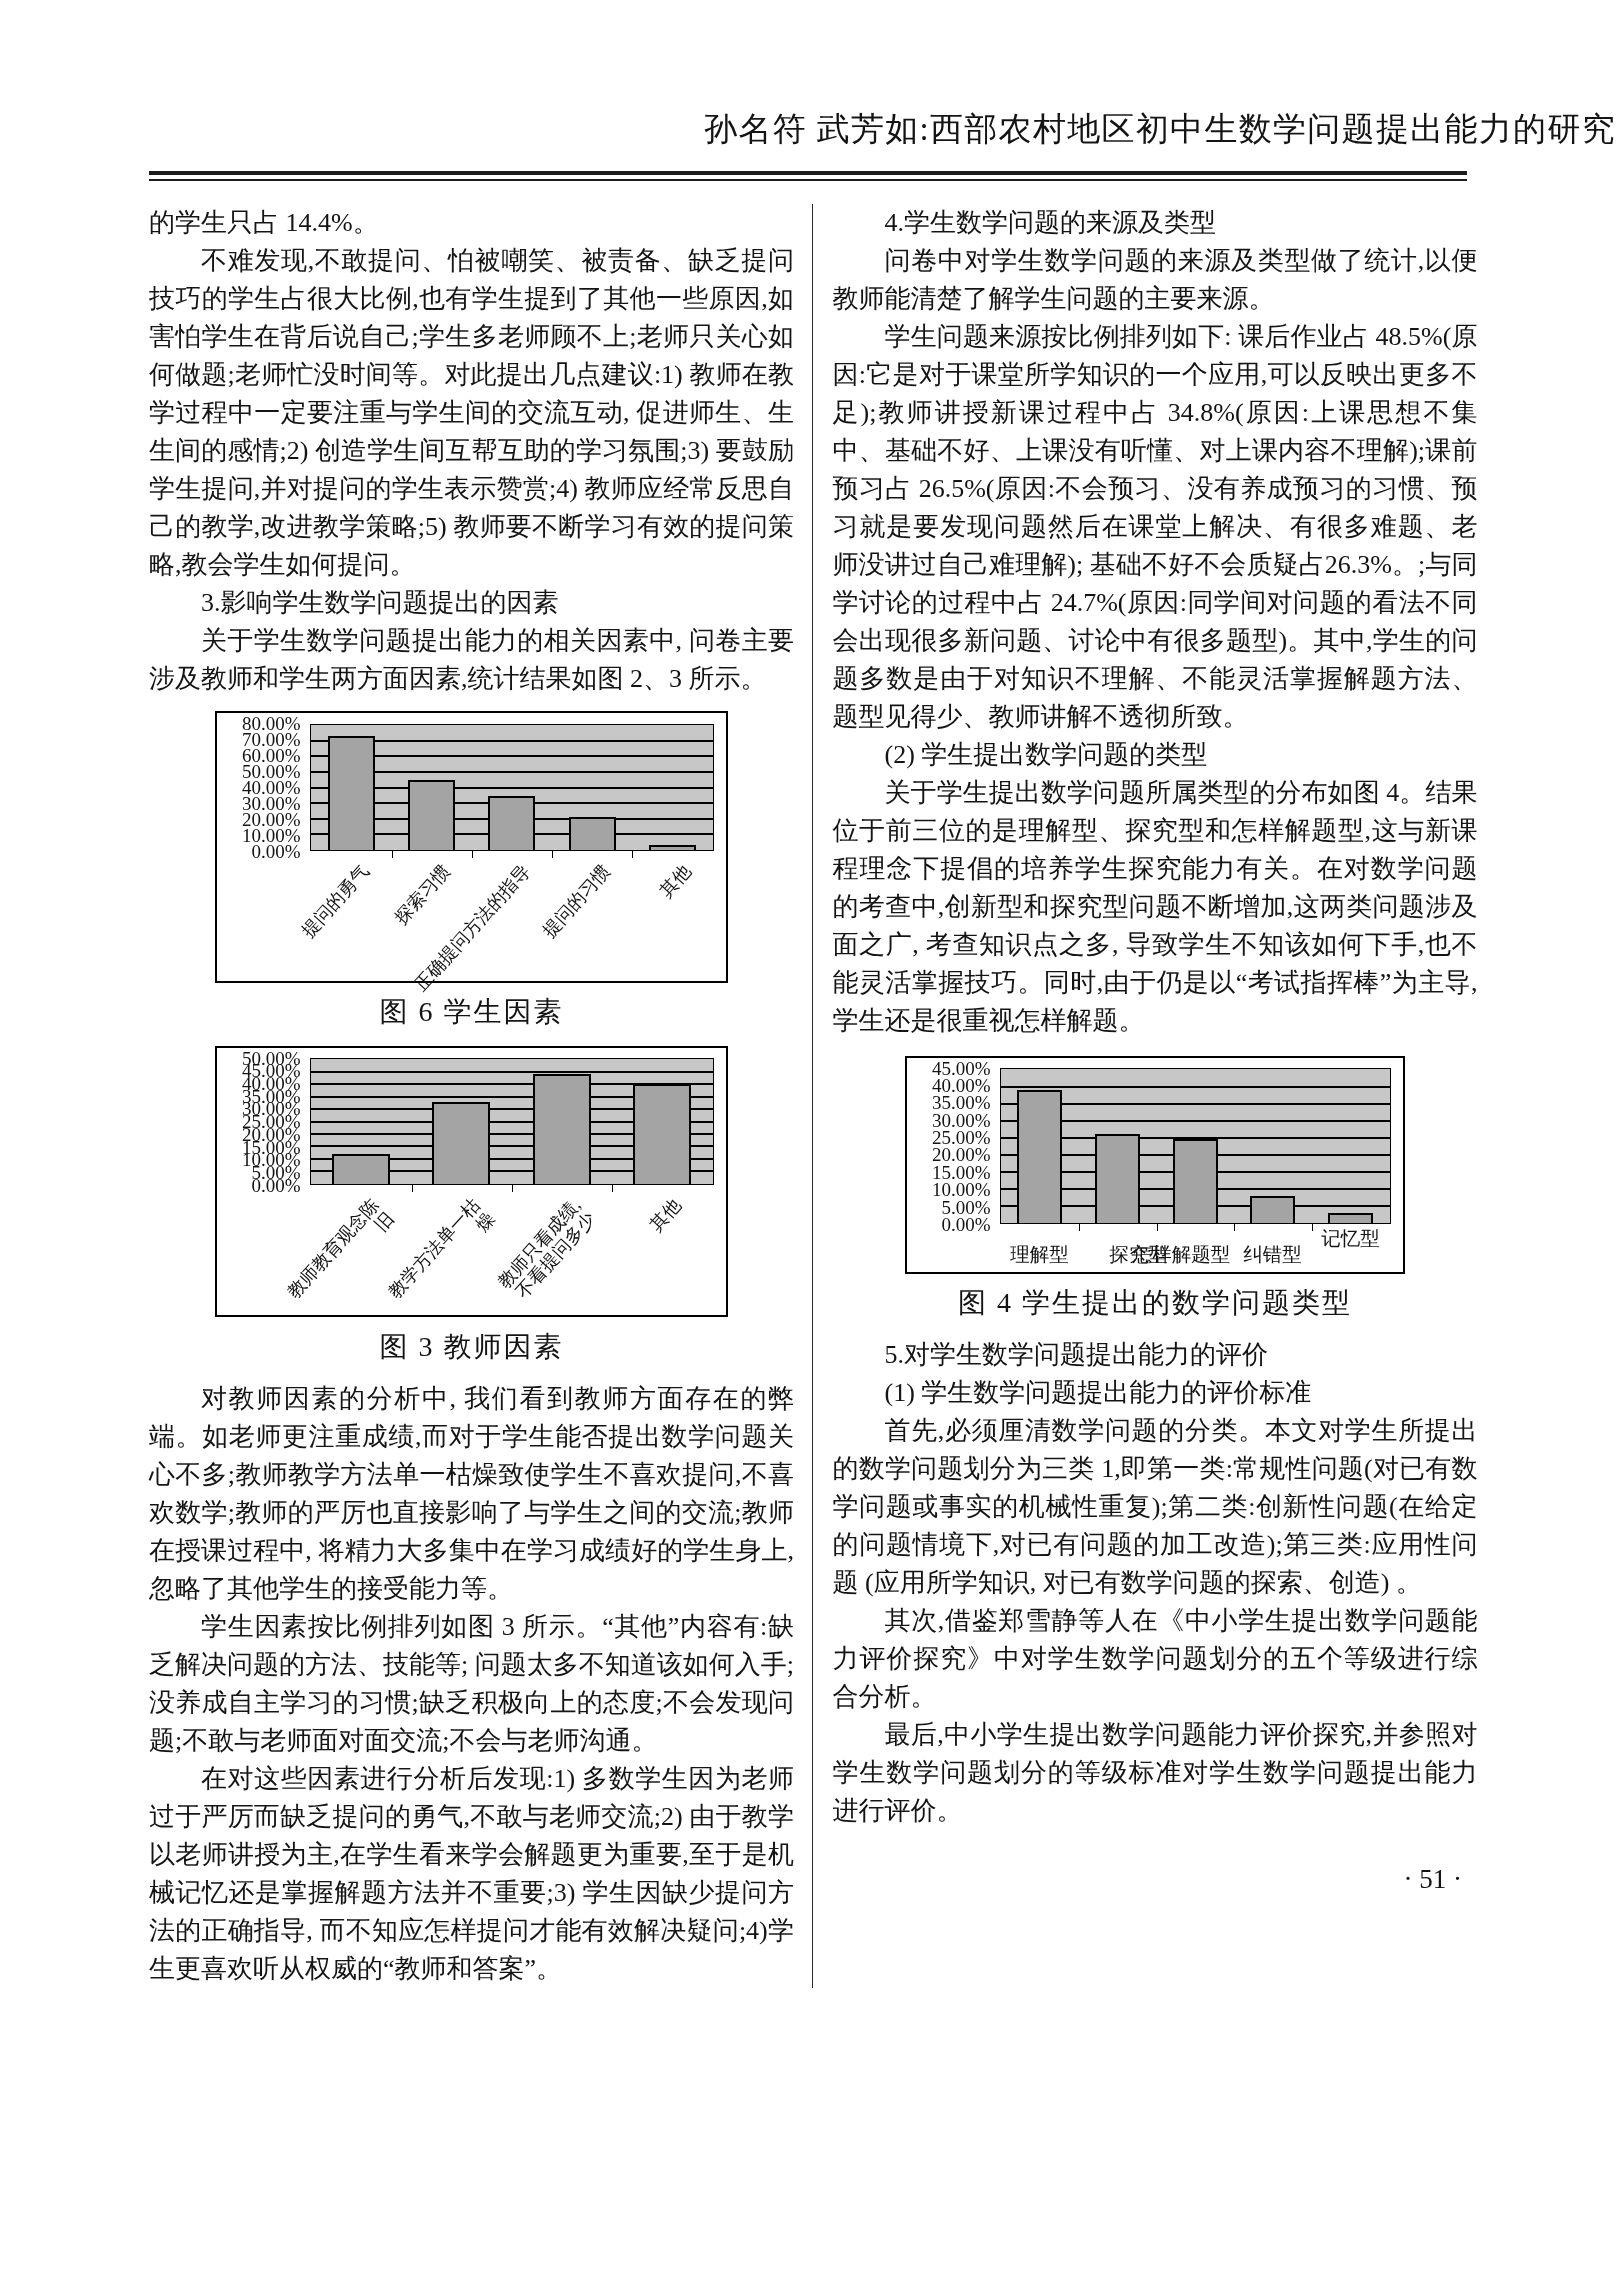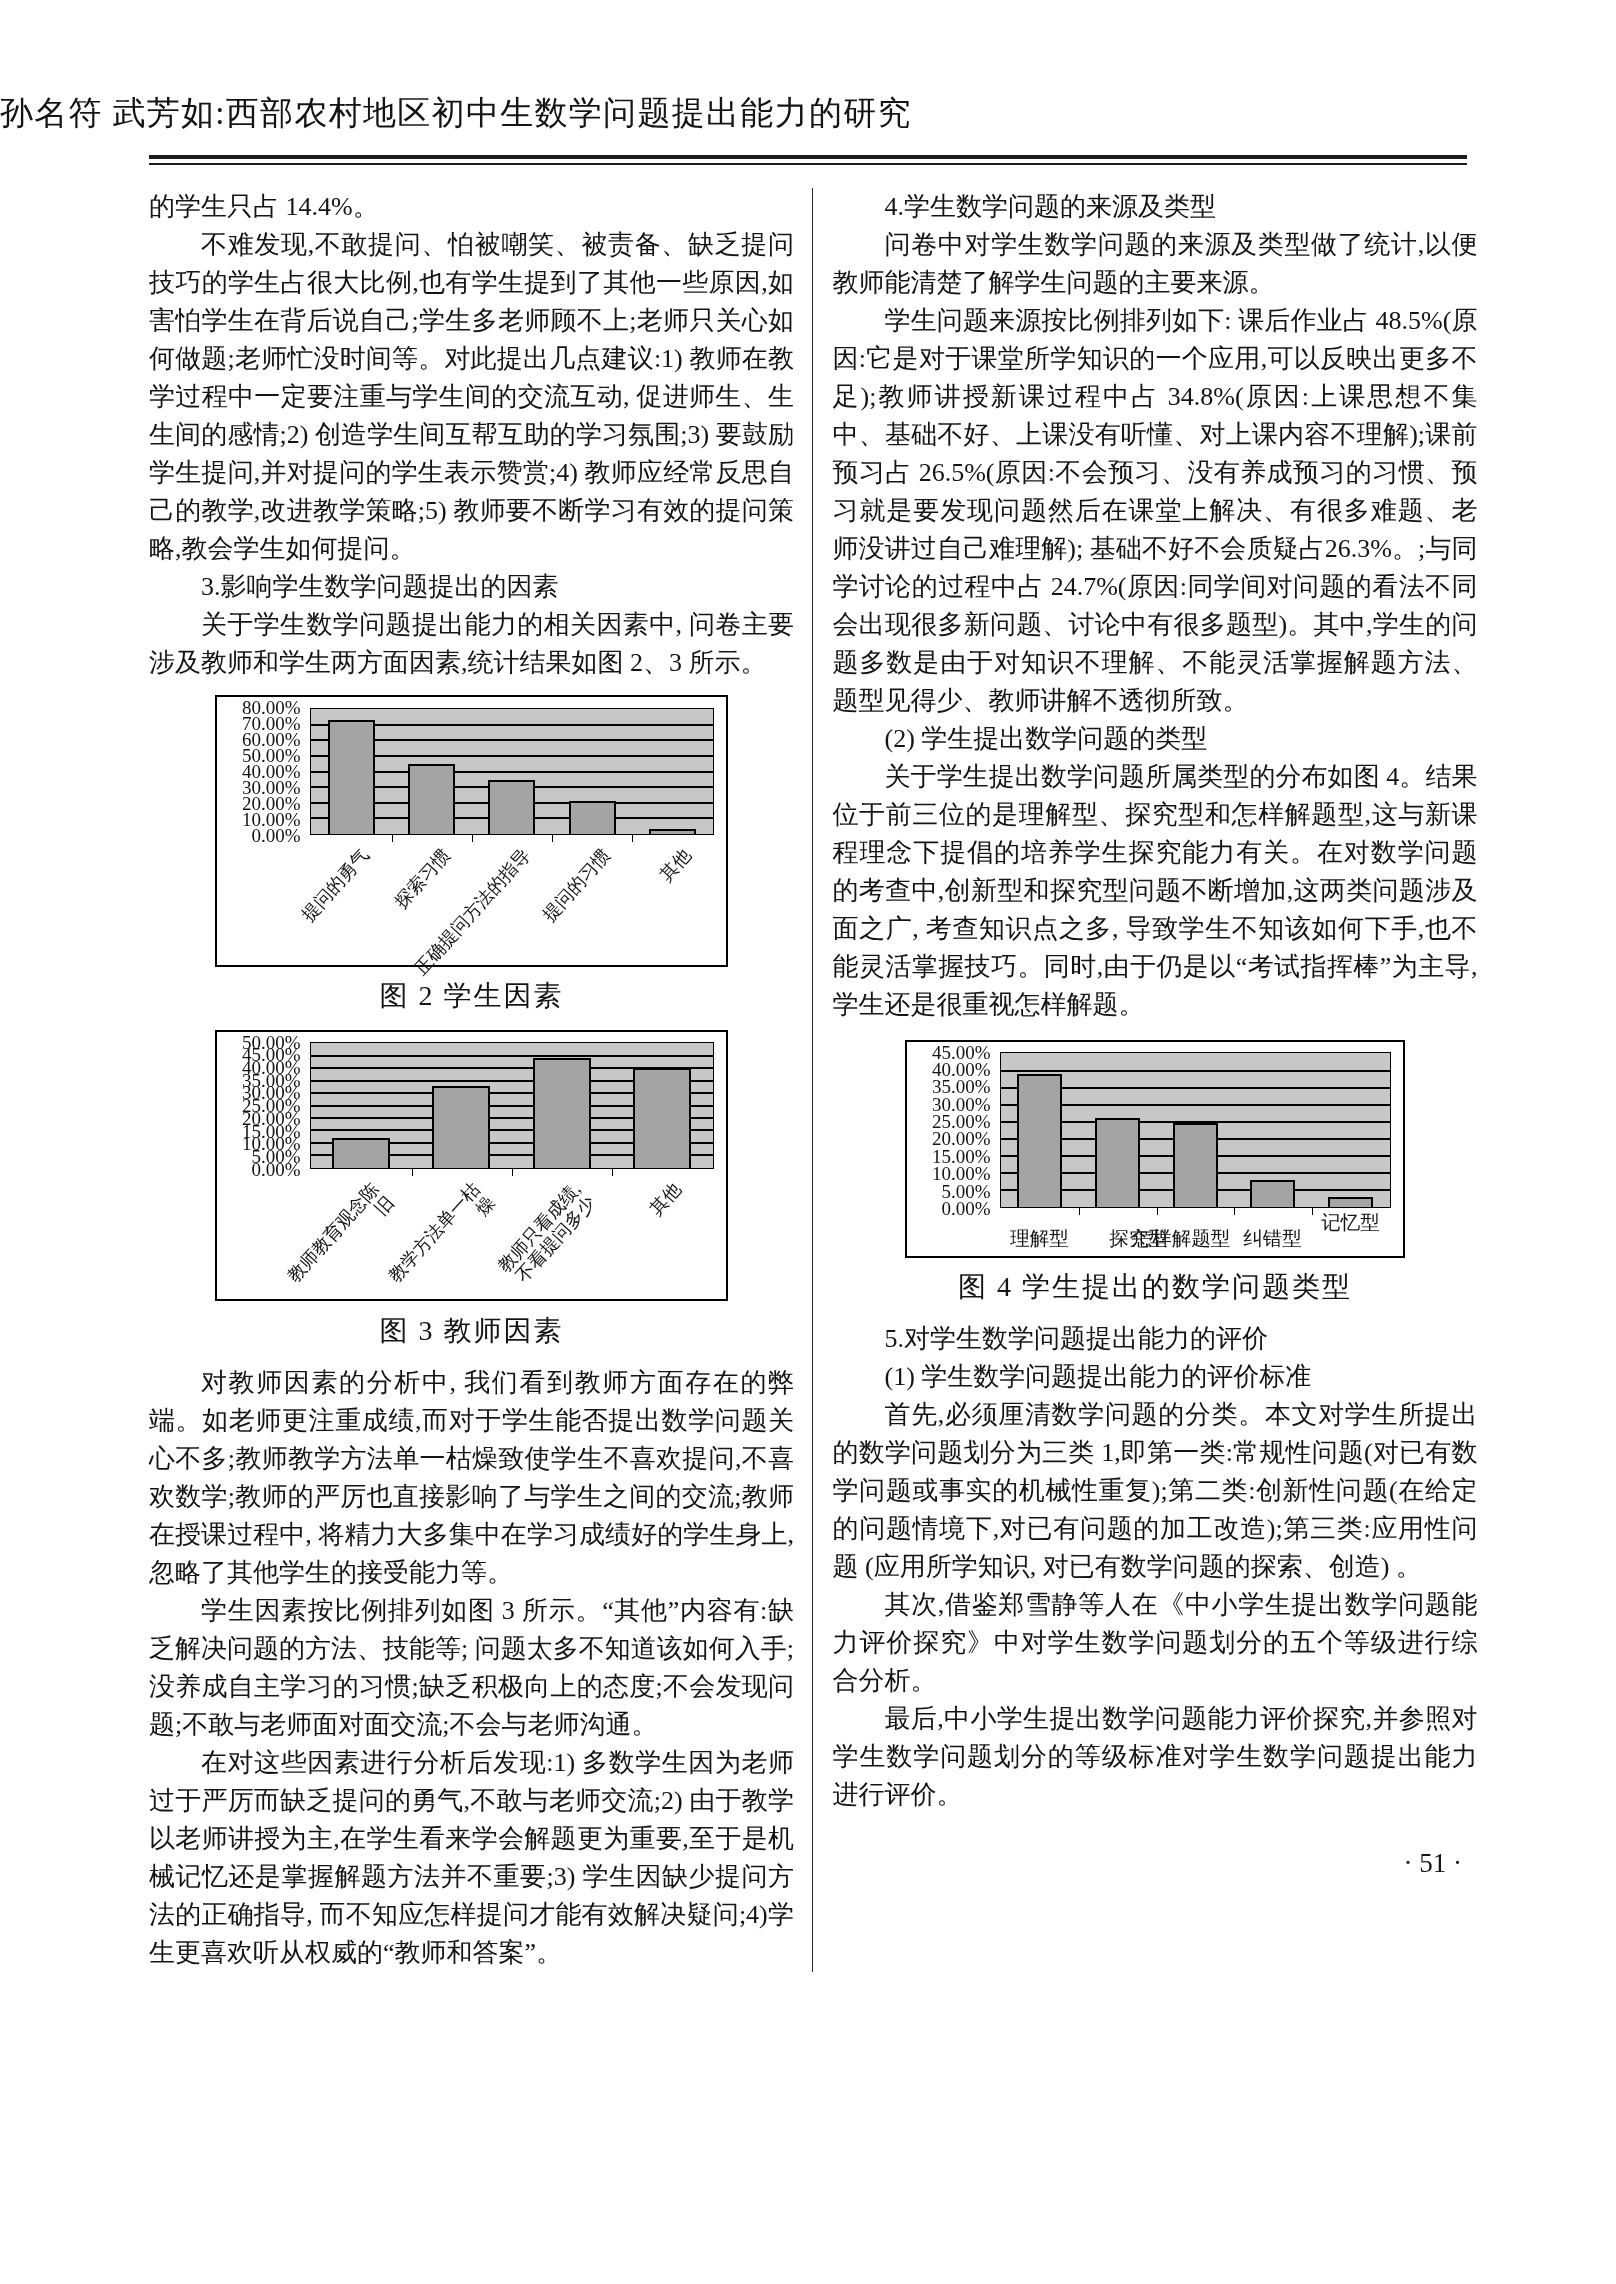--- a/index.html
+++ b/index.html
@@ -1,22 +1,22 @@
 <!DOCTYPE html>
 <html style="font-size:10.4px"><head>
 <meta charset="utf-8">
 <style>
   html,body{margin:0;padding:0;}
   body{
     width:1616px;height:2284px;background:#ffffff;position:relative;overflow:hidden;
     font-family:"Liberation Serif","DejaVu Serif",serif;color:#141414;
   }
   .header-title{
-    padding-top:93px;text-align:left;font-size:33px;letter-spacing:1.3px;
-    line-height:40px;font-weight:400;
+    padding-top:93px;text-align:right;font-size:33px;letter-spacing:1.3px;
+    line-height:40px;font-weight:400;margin-top:16px;
   }
   .double-rule{
     margin:22px 149px 0 149px;height:3.9px;
     border-top:4.6px solid #1c1c1c;border-bottom:2px solid #1c1c1c;
   }
   .columns{display:flex;margin:23.5px 138px 0 149px;align-items:flex-start;}
   .col{font-size:26px;line-height:38px;text-align:justify;text-justify:inter-character;}
   .col-left{width:645px;padding-right:18px;border-right:1.3px solid #2a2a2a;}
   .col-right{width:645px;padding-left:19.5px;}
   p{margin:0;text-indent:2em;}
@@ -82,21 +82,21 @@
               <div style="position: absolute; right: -7.8px; top: 0px; transform-origin: right top; transform: rotate(-48deg); white-space: pre; text-align: right; font-size: 18px; line-height: 20px;">正确提问方法的指导</div>
             </div>
             <div style="position: absolute; left: 368px; top: 137px; width: 0px; height: 0px;">
               <div style="position: absolute; right: -7.8px; top: 0px; transform-origin: right top; transform: rotate(-48deg); white-space: pre; text-align: right; font-size: 18px; line-height: 20px;">提问的习惯</div>
             </div>
             <div style="position: absolute; left: 449px; top: 137px; width: 0px; height: 0px;">
               <div style="position: absolute; right: -7.8px; top: 0px; transform-origin: right top; transform: rotate(-48deg); white-space: pre; text-align: right; font-size: 18px; line-height: 20px;">其他</div>
             </div>
           </div>
       </div>
-      <p class="fig-caption">图 2  学生因素</p>
+      <p class="fig-caption">图 6  学生因素</p>
     </div>
 
     <div class="figure-wrap">
       <div class="figure-box">
         <div class="chart" style="height: 252px;">
             <div style="position: absolute; left: 86px; top: 0px; width: 404px; height: 127px; background: rgb(199, 199, 199); border: 1.3px solid rgb(0, 0, 0); box-sizing: border-box;">
               <div style="position: absolute; left: 0px; right: 0px; top: 111px; height: 2px; background: rgb(0, 0, 0);"></div>
               <div style="position: absolute; left: 0px; right: 0px; top: 99px; height: 2px; background: rgb(0, 0, 0);"></div>
               <div style="position: absolute; left: 0px; right: 0px; top: 86px; height: 2px; background: rgb(0, 0, 0);"></div>
               <div style="position: absolute; left: 0px; right: 0px; top: 74px; height: 2px; background: rgb(0, 0, 0);"></div>

